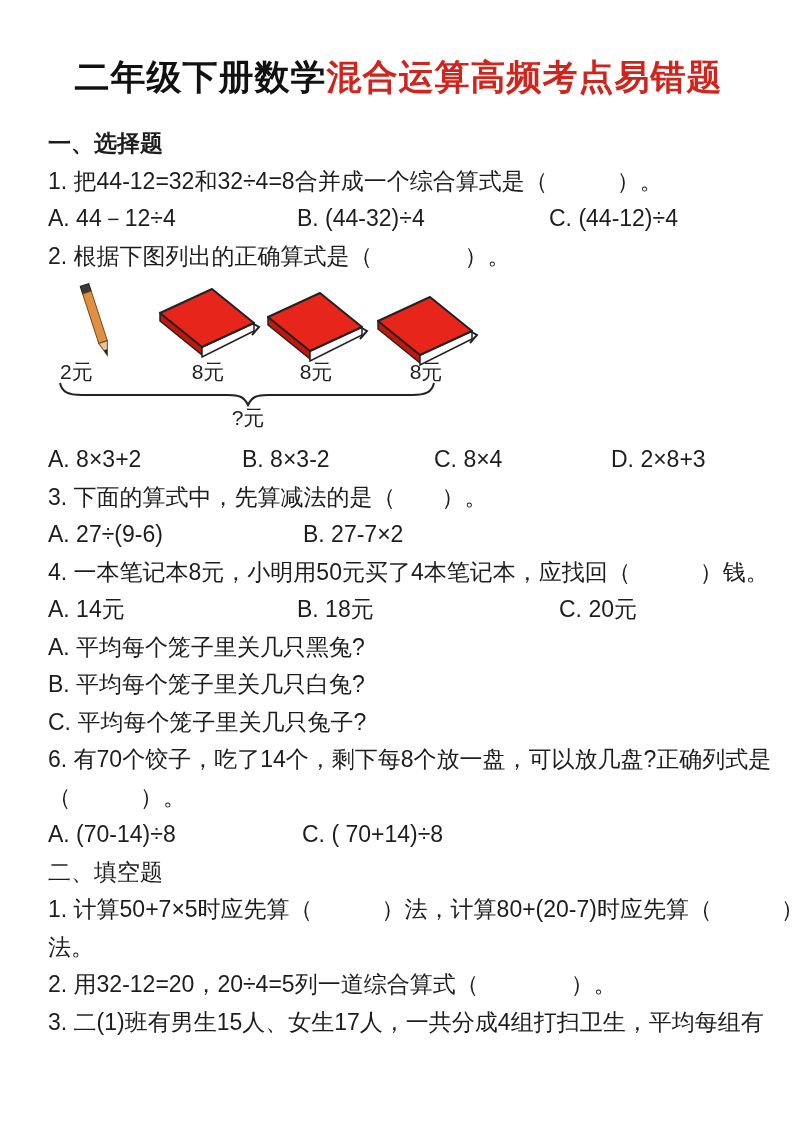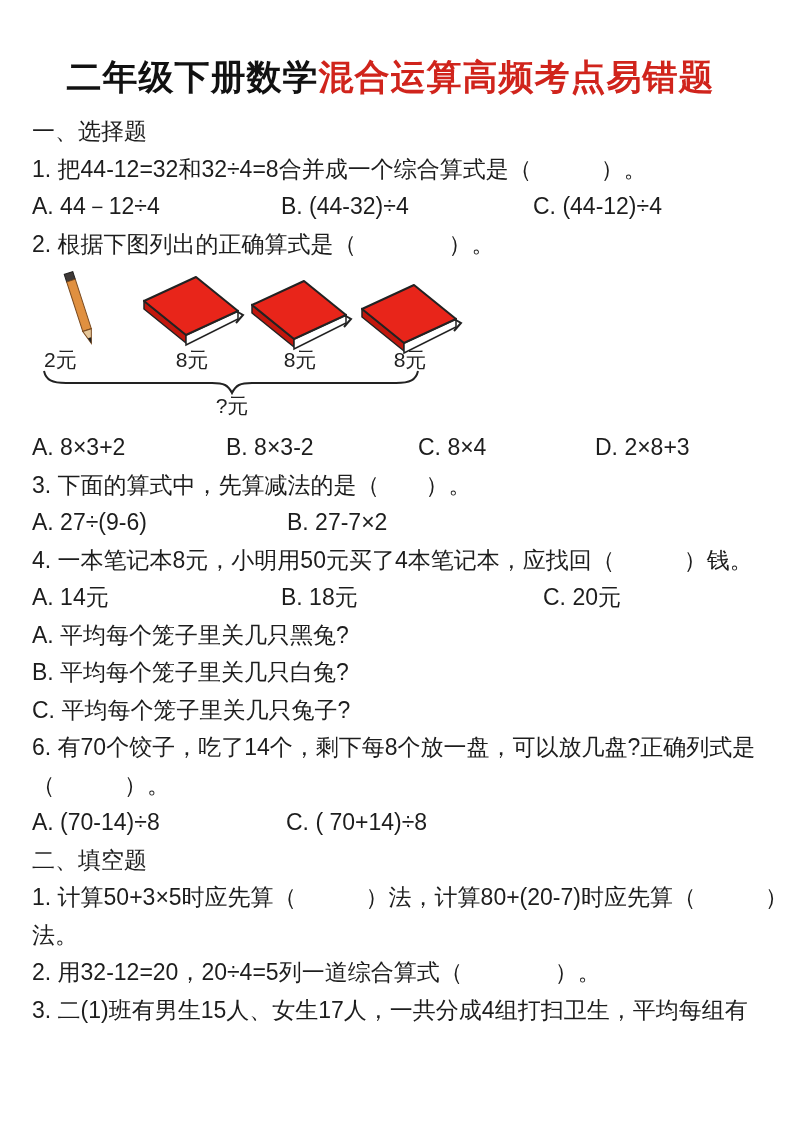--- a/index.html
+++ b/index.html
@@ -1,27 +1,27 @@
 <!DOCTYPE html>
 <html><head>
 <meta charset="utf-8">
 <style>
   html,body{margin:0;padding:0;background:#fff;}
   .page{
     width:793px;height:1122px;background:#ffffff;overflow:hidden;
     font-family:"Liberation Sans",sans-serif;color:#1d1d1d;margin:0 auto;position:relative;
   }
-  .content{padding:0 44px 0 32px;}
+  .content{padding:0 44px 0 48px;}
   .title{
     text-align:center;margin:54px 0 0 0;font-size:35px;font-weight:bold;
     color:#111;letter-spacing:1px;white-space:nowrap;
   }
   .title .red{color:#d0241c;}
   .line{font-size:23px;line-height:37.5px;white-space:nowrap;}
-  .heading{margin-top:12px;}
+  .heading{margin-top:24px;font-weight:bold;}
   .optrow{display:grid;gap:7px;}
   .figure{margin:6px 0 10px 2px;display:block;}
   .fig-label{font-size:21px;fill:#222;font-family:"Liberation Sans",sans-serif;}
 </style>
 </head>
 <body>
 
 <div class="page">
   <div class="content">
 
@@ -102,19 +102,19 @@
 
     <div class="line">6. 有70个饺子，吃了14个，剩下每8个放一盘，可以放几盘?正确列式是</div>
     <div class="line">（　　　）。</div>
     <div class="line optrow" style="grid-template-columns:247px 220px 1fr">
       <span>A. (70-14)÷8</span>
       <span>C. ( 70+14)÷8</span>
     </div>
 
     <div class="line">二、填空题</div>
 
-    <div class="line">1. 计算50+3×5时应先算（　　　）法，计算80+(20-7)时应先算（　　　）</div>
+    <div class="line">1. 计算50+7×5时应先算（　　　）法，计算80+(20-7)时应先算（　　　）</div>
     <div class="line">法。</div>
     <div class="line">2. 用32-12=20，20÷4=5列一道综合算式（　　　　）。</div>
     <div class="line">3. 二(1)班有男生15人、女生17人，一共分成4组打扫卫生，平均每组有</div>
 
   </div>
 </div>
 
 </body></html>

